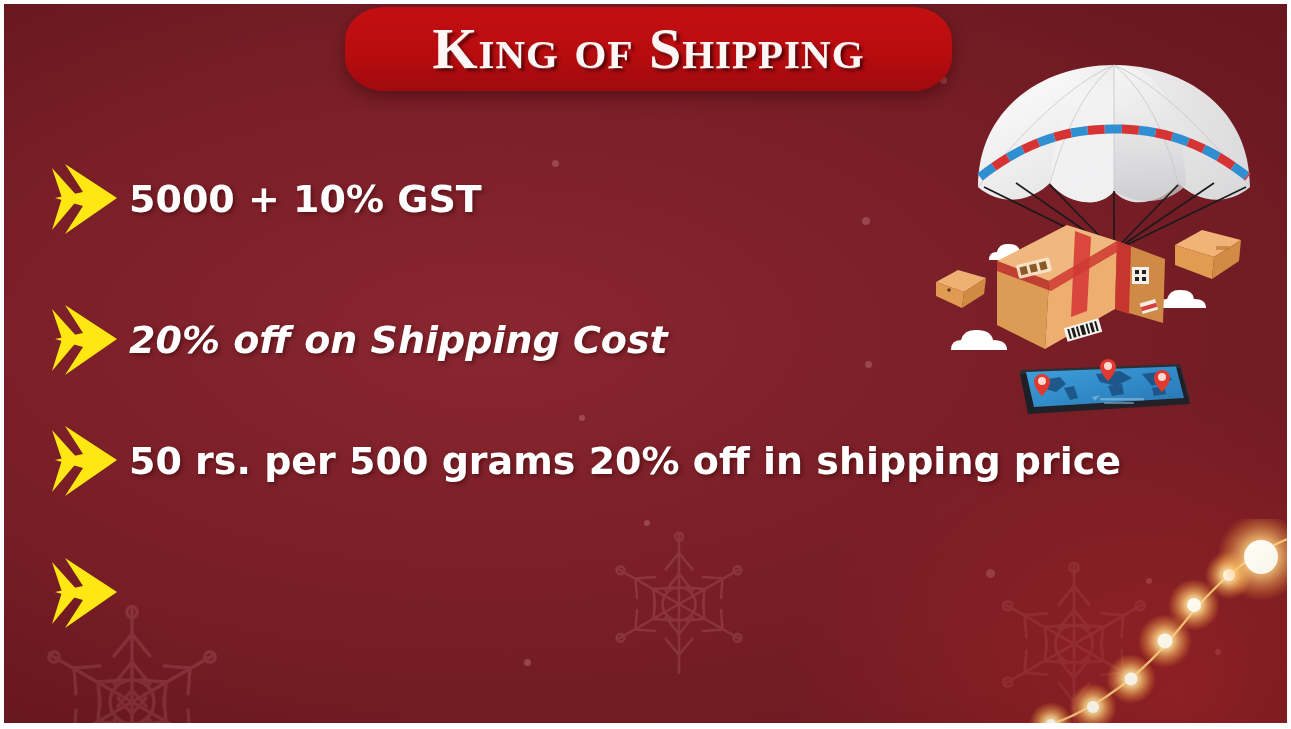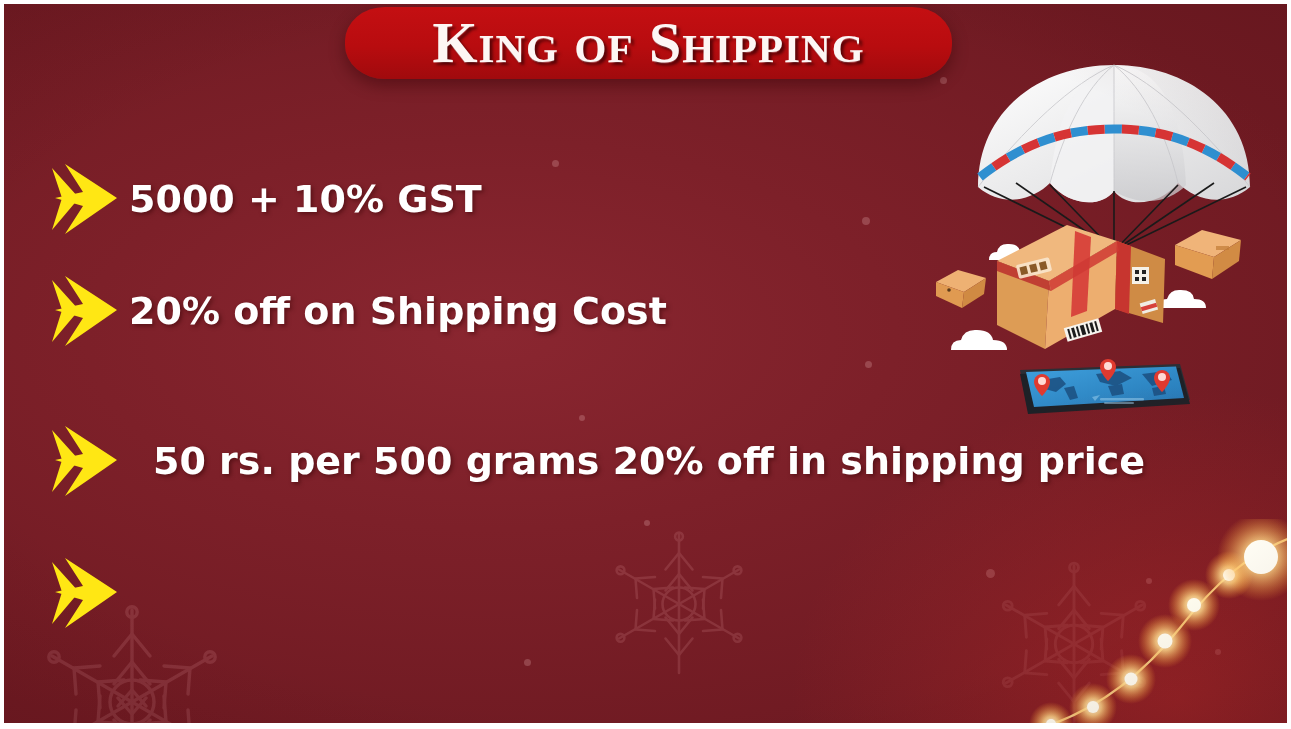--- a/index.html
+++ b/index.html
@@ -61,21 +61,21 @@
     background: rgba(255,210,210,0.22);
     pointer-events: none;
   }
 
   
   .title-plate {
     position: absolute;
     left: 341px;
     top: 3px;
     width: 607px;
-    height: 72px;
+    height: 84px;
     background: linear-gradient(180deg, #c40f12 0%, #b80c0f 55%, #a00a0d 100%);
     border-radius: 40px / 34px;
     box-shadow: 0 6px 16px rgba(50,0,4,0.45);
     display: flex;
     align-items: center;
     justify-content: center;
   }
   .title-text {
     font-family: "Liberation Serif", "DejaVu Serif", serif;
     font-variant: small-caps;
@@ -411,31 +411,31 @@
     <div class="bullet" style="left:45px; top:163px;">
       <span class="marker">
         <svg width="70" height="74" viewBox="0 0 70 74">
           <path d="M16 2 L68 36 L16 72 L34 44 L6 36 L34 30 Z" fill="#ffe714"></path>
           <path d="M3 6 L30 36 L3 68 L13 36 Z" fill="#ffe714"></path>
         </svg>
       </span>
       <span class="btext">5000 + 10% GST</span>
     </div>
 
-    <div class="bullet" style="left:45px; top:275px;">
+    <div class="bullet" style="left:45px; top:304px;font-style:italic;">
       <span class="marker">
         <svg width="70" height="74" viewBox="0 0 70 74">
           <path d="M16 2 L68 36 L16 72 L34 44 L6 36 L34 30 Z" fill="#ffe714"></path>
           <path d="M3 6 L30 36 L3 68 L13 36 Z" fill="#ffe714"></path>
         </svg>
       </span>
       <span class="btext">20% off on Shipping Cost</span>
     </div>
 
-    <div class="bullet" style="left:45px; top:425px;gap:24px;">
+    <div class="bullet" style="left:45px; top:425px;">
       <span class="marker">
         <svg width="70" height="74" viewBox="0 0 70 74">
           <path d="M16 2 L68 36 L16 72 L34 44 L6 36 L34 30 Z" fill="#ffe714"></path>
           <path d="M3 6 L30 36 L3 68 L13 36 Z" fill="#ffe714"></path>
         </svg>
       </span>
       <span class="btext">50 rs. per 500 grams  20% off in shipping price</span>
     </div>
 
     <div class="bullet" style="left:45px; top:557px;">

